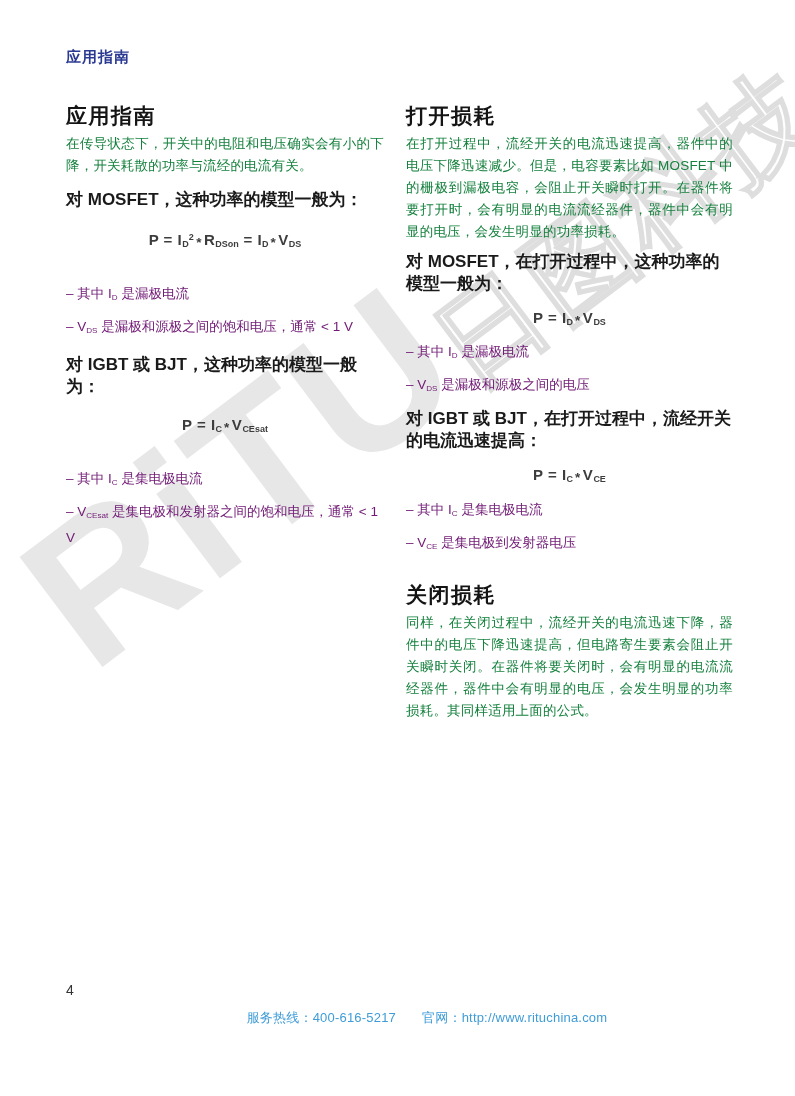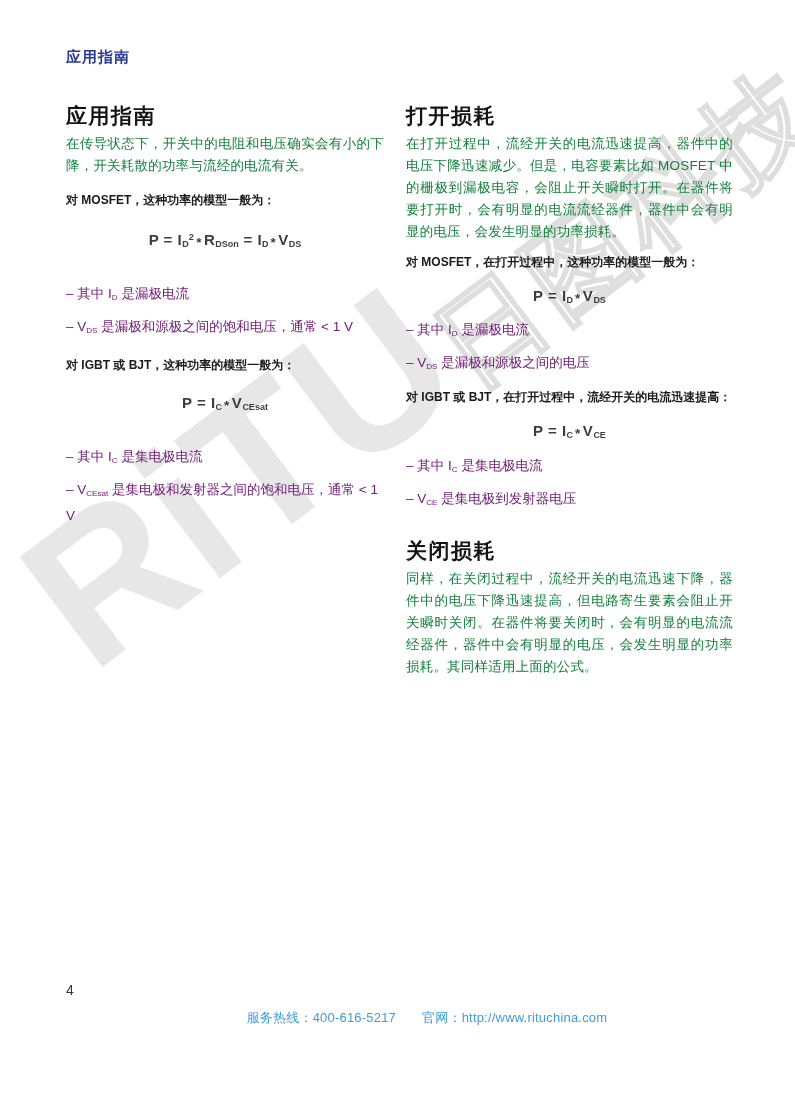--- a/index.html
+++ b/index.html
@@ -34,21 +34,21 @@
   .sec-title {
     margin:0; font-size:21px; line-height:25px; font-weight:bold;
     color:#141414; letter-spacing:1.5px;
   }
   .sec-title.closing { margin-top:24px; }
   .body-p {
     margin:5px 0 0; font-size:13.5px; line-height:22px;
     text-align:justify; color:#15803d; letter-spacing:0.2px;
   }
   .lead {
-    margin:12px 0 0; font-size:12px; line-height:22px;
+    margin:12px 0 0; font-size:17px; line-height:22px;
     font-weight:bold; color:#1a1a1a;
   }
   .col-right .lead { margin-top:8px; }
   .formula {
     font-weight:bold; color:#3d3d3d; font-size:15px; line-height:25px;
     text-align:center; letter-spacing:0.5px;
   }
   .formula-lg { margin:14px 0 26px; }
   .formula-sm { margin:10px 0 6px; }
   .formula sub, .bullet sub { font-size:60%; vertical-align:-0.25em; letter-spacing:0; }

